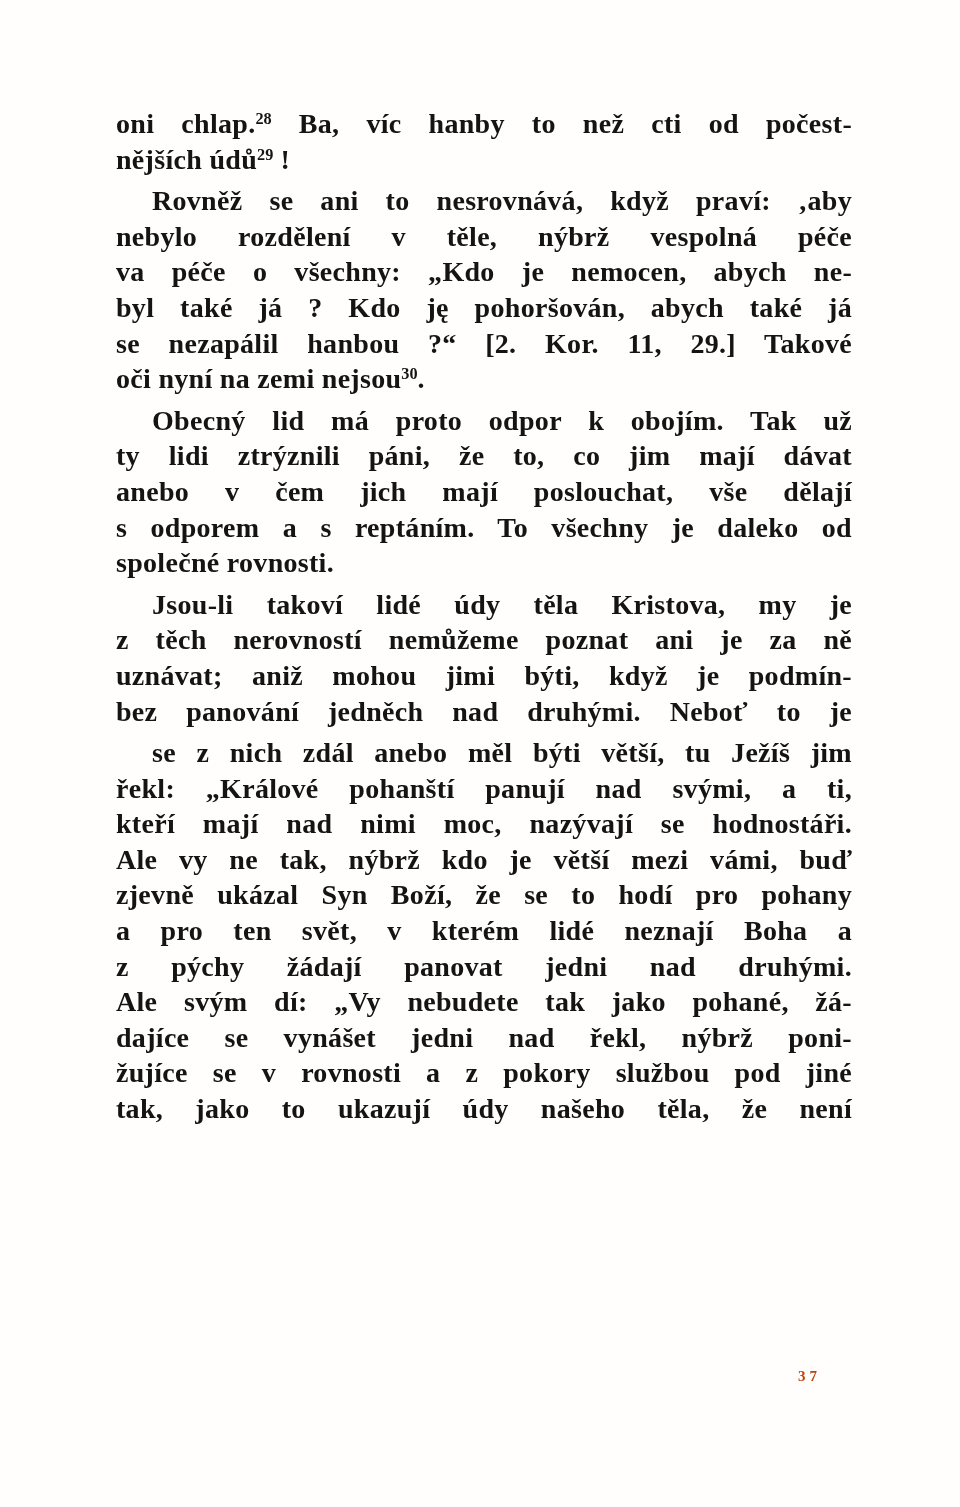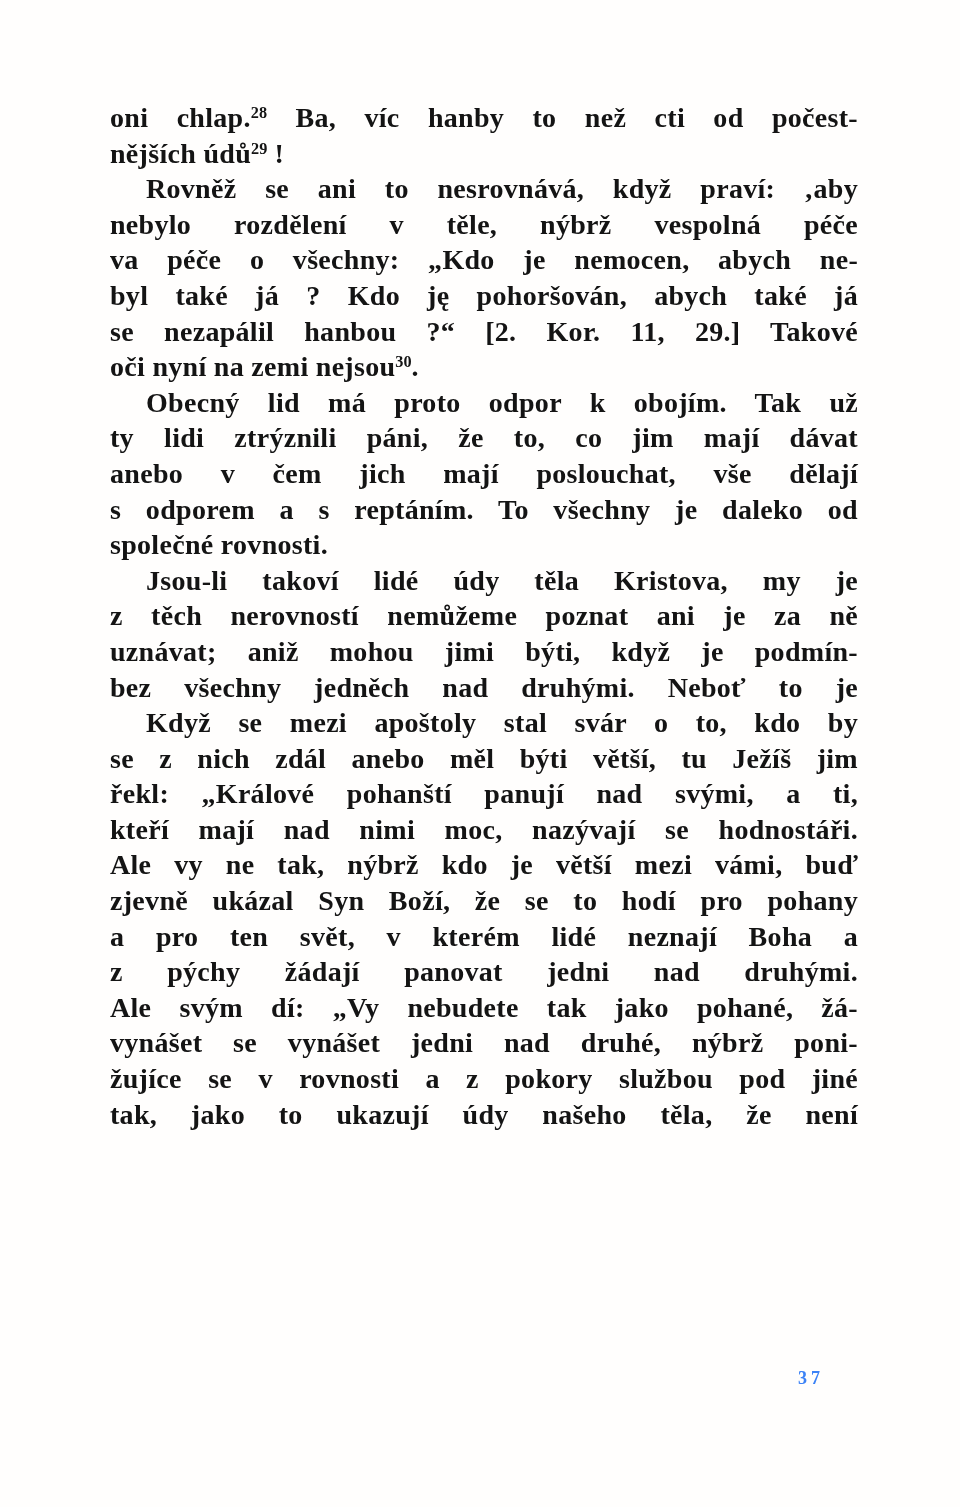--- a/index.html
+++ b/index.html
@@ -19,45 +19,45 @@
   .text-block {
     position: absolute;
     left: 110px;
     top: 100px;
     width: 748px;
     font-size: 28px;
     font-weight: 700;
     letter-spacing: 0.3px;
     line-height: 35.6px;
   }
-  .para { margin: 0; }
+  .para { margin: 6px; }
   .para.indent .line:first-child { padding-left: 36px; }
   .line {
     text-align: justify;
     text-align-last: justify;
     white-space: normal;
   }
   .line.last {
     text-align-last: left;
   }
   .sup {
     display: inline-block;
     font-size: 58%;
     line-height: 0;
     vertical-align: 0.55em;
     letter-spacing: 0;
   }
   .page-number {
     position: absolute;
     left: 798px;
     top: 1368px;
-    font-size: 18px;
+    font-size: 15px;
     font-weight: 700;
     letter-spacing: 4px;
-    color: #3b82f6;
+    color: #c2410c;
   }
 </style>
 </head>
 <body>
 
 <div class="page">
   <div class="text-block">
       <div class="para">
         <div class="line">oni chlap.<span class="sup">28</span> Ba, víc hanby to než cti od počest-</div>
         <div class="line last">nějších údů<span class="sup">29</span> !</div>
@@ -74,31 +74,30 @@
         <div class="line">Obecný lid má proto odpor k obojím. Tak už</div>
         <div class="line">ty lidi ztrýznili páni, že to, co jim mají dávat</div>
         <div class="line">anebo v čem jich mají poslouchat, vše dělají</div>
         <div class="line">s odporem a s reptáním. To všechny je daleko od</div>
         <div class="line last">společné rovnosti.</div>
       </div>
       <div class="para indent">
         <div class="line">Jsou-li takoví lidé údy těla Kristova, my je</div>
         <div class="line">z těch nerovností nemůžeme poznat ani je za ně</div>
         <div class="line">uznávat; aniž mohou jimi býti, když je podmín-</div>
-        <div class="line">bez všechny jedněch nad druhými. Neboť to je</div>
+        <div class="line">bez panování jedněch nad druhými. Neboť to je</div>
       </div>
       <div class="para indent">
-        <div class="line">Když se mezi apoštoly stal svár o to, kdo by</div>
         <div class="line">se z nich zdál anebo měl býti větší, tu Ježíš jim</div>
         <div class="line">řekl: „Králové pohanští panují nad svými, a ti,</div>
         <div class="line">kteří mají nad nimi moc, nazývají se hodnostáři.</div>
         <div class="line">Ale vy ne tak, nýbrž kdo je větší mezi vámi, buď</div>
         <div class="line">zjevně ukázal Syn Boží, že se to hodí pro pohany</div>
         <div class="line">a pro ten svět, v kterém lidé neznají Boha a</div>
         <div class="line">z pýchy žádají panovat jedni nad druhými.</div>
         <div class="line">Ale svým dí: „Vy nebudete tak jako pohané, žá-</div>
-        <div class="line">vynášet se vynášet jedni nad druhé, nýbrž poni-</div>
+        <div class="line">dajíce se vynášet jedni nad řekl, nýbrž poni-</div>
         <div class="line">žujíce se v rovnosti a z pokory službou pod jiné</div>
         <div class="line">tak, jako to ukazují údy našeho těla, že není</div>
       </div>
     </div>
   <div class="page-number">37</div>
 </div>
 
 </body></html>

